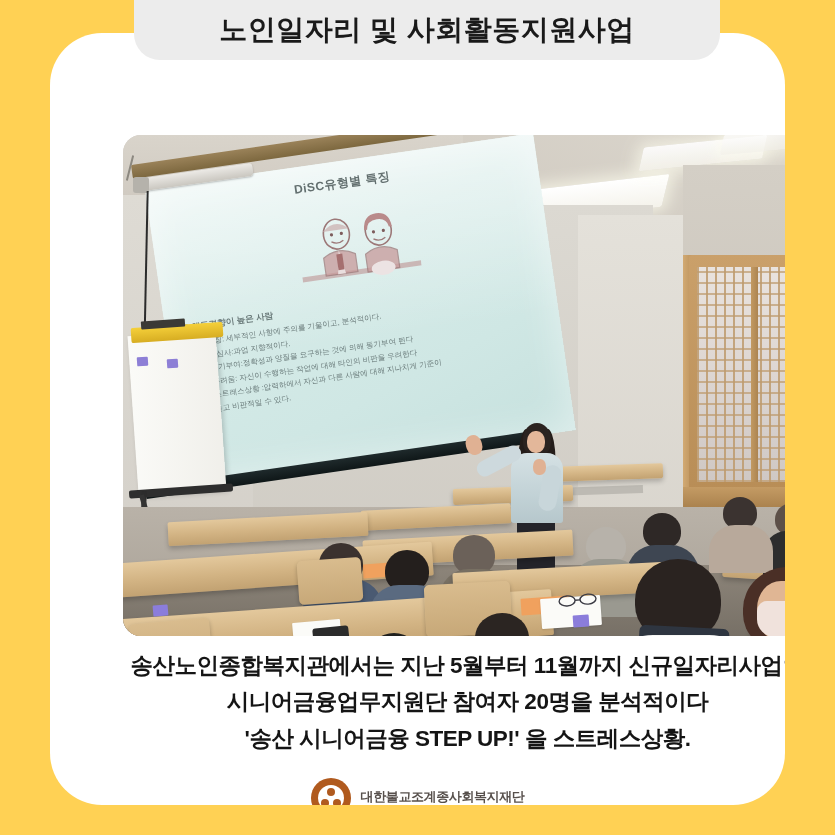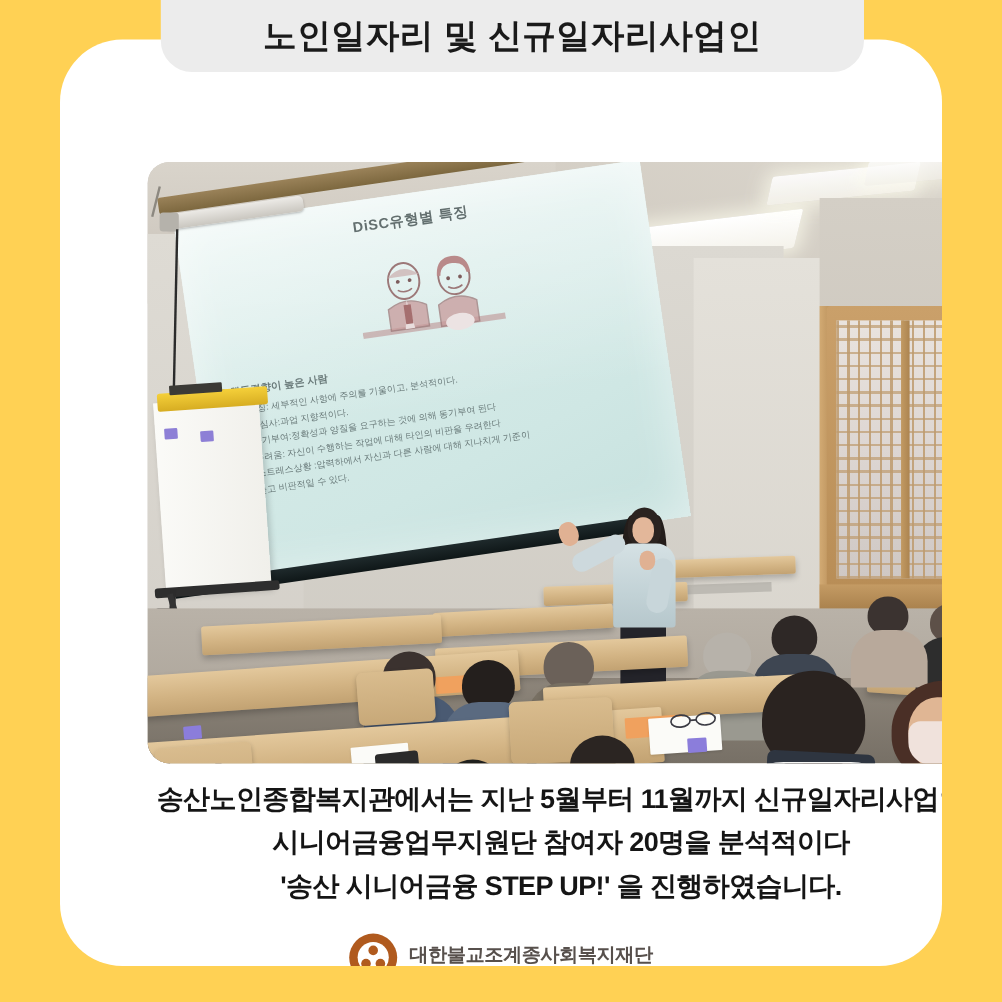--- a/index.html
+++ b/index.html
@@ -336,28 +336,28 @@
   }
   #logo-mark::after {
     content:""; position:absolute; left:7px; top:7px;
     width:26px; height:26px; border-radius:50%; background:#ffffff;
   }
   .dot { position:absolute; width:8px; height:8px; border-radius:50%; background:#B05A1E; z-index:2; }
   .dot-t { left:16px; top:10px; }
   .dot-l { left:10px; top:21px; }
   .dot-r { left:22px; top:21px; }
   #logo-text { display:flex; flex-direction:column; line-height:1; }
-  #logo-sub { font-size:16px; color:#57504c; letter-spacing:-0.4px; margin-bottom:3px; font-weight:bold; }
+  #logo-sub { font-size:13px; color:#57504c; letter-spacing:-0.4px; margin-bottom:3px; font-weight:bold; }
   #logo-main { font-size:18.5px; color:#3c3532; font-weight:bold; letter-spacing:-0.8px; }
 </style>
 </head>
 <body>
 
 <div id="title-banner">
-  <span class="txt">노인일자리 및 신규일자리사업인</span>
+  <span class="txt">노인일자리 및 사회활동지원사업</span>
 </div>
 
 <div id="card">
 
   <div id="photo">
 
     <div class="pl ceiling"></div>
     <div class="pl ceiling-2"></div>
     <div class="pl light light-a"></div>
     <div class="pl light light-b"></div>
@@ -505,21 +505,21 @@
 
     <div class="pl fg1-neck"></div>
     <div class="pl fg1-head"></div>
     <div class="pl fg1-collar"></div>
     <div class="pl fg1-body"></div>
   </div>
 
   <div id="caption">
     <div class="line">송산노인종합복지관에서는 지난 5월부터 11월까지 신규일자리사업인</div>
     <div class="line">시니어금융업무지원단 참여자 20명을 분석적이다</div>
-    <div class="line">'송산 시니어금융 STEP UP!' 을 진행하였습니다.</div>
+    <div class="line">'송산 시니어금융 STEP UP!' 을 스트레스상황.</div>
   </div>
 
   <div id="logo">
     <div id="logo-mark">
       <span class="dot dot-t"></span>
       <span class="dot dot-l"></span>
       <span class="dot dot-r"></span>
     </div>
     <div id="logo-text">
       <span id="logo-sub">대한불교조계종사회복지재단</span>

